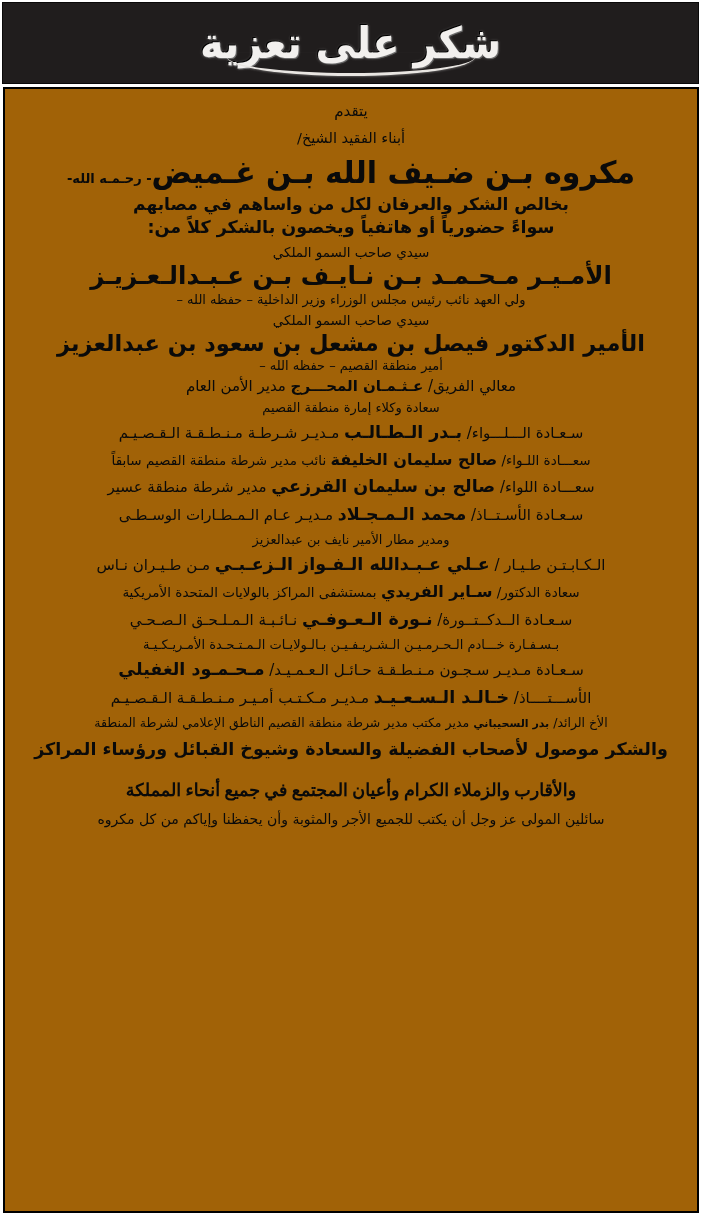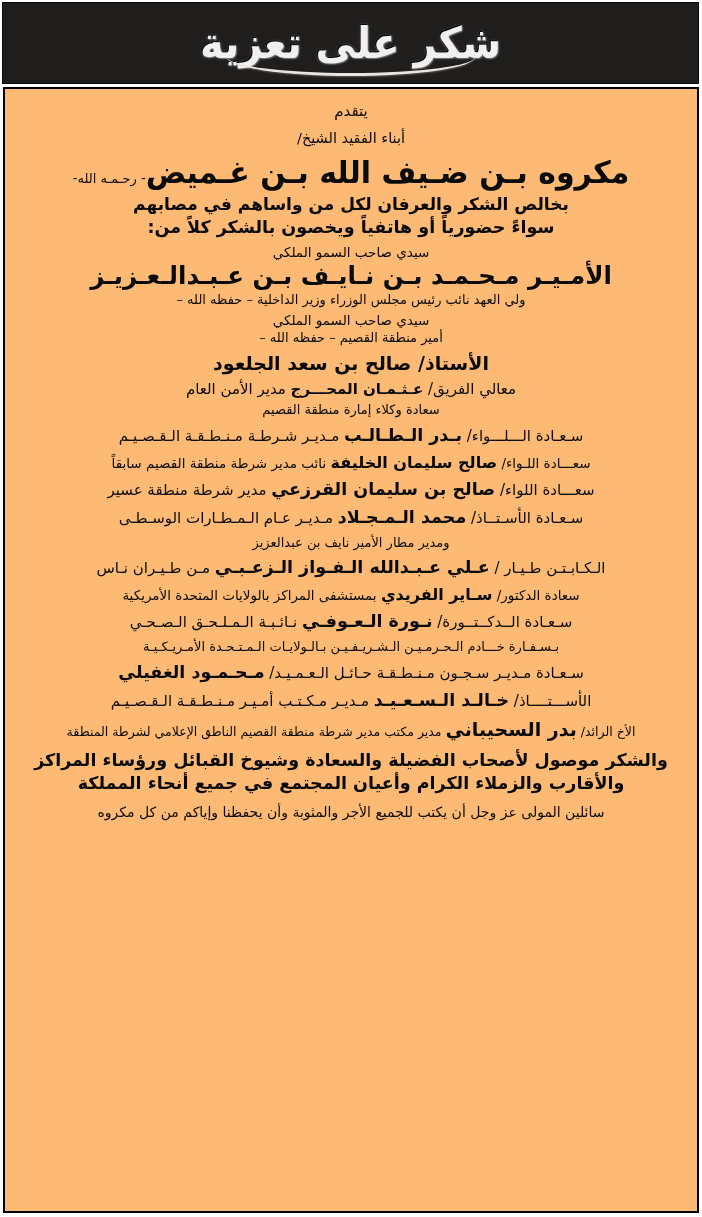--- a/index.html
+++ b/index.html
@@ -73,21 +73,21 @@
     box-shadow: 0 1px 2px rgba(255,255,255,0.25);
     pointer-events: none;
   }
 
   
   .frame {
     flex: 1 1 auto;
     margin: 3px 3px 4px 3px;
     border: 2px solid #000000;
     box-sizing: border-box;
-    background: #fdba74;
+    background: #a16207;
     padding: 10px 14px 8px 14px;
     overflow: hidden;
     text-align: center;
     color: #0a0a0a;
   }
 
   
   .ln {
     text-align: center;
     line-height: 1.18;
@@ -108,21 +108,21 @@
 
   .deceased {
     font-size: 30px;
     font-weight: bold;
     letter-spacing: 0px;
     margin-bottom: 4px;
     transform: scaleY(1.02);
   }
   .deceased .rahimah {
     font-size: 13px;
-    font-weight: normal;
+    font-weight: bold;
     letter-spacing: 0;
   }
 
   .thanks-line {
     font-size: 17px;
     font-weight: bold;
     margin-top: 4px;
   }
   .thanks-line2 {
     font-size: 17.5px;
@@ -186,21 +186,21 @@
     font-size: 13.5px;
   }
   .listline.small .nm {
     font-size: 16px;
   }
   .listline.dense {
     font-size: 12.5px;
     margin: 6px 0;
   }
   .listline.dense .nm {
-    font-size: 19px;
+    font-size: 11px;
   }
 
   .note {
     font-size: 13px;
     font-weight: normal;
     margin: 4px 0 5px 0;
   }
 
   .closing {
     font-size: 17.5px;
@@ -238,23 +238,23 @@
     </div>
 
     <div class="ln thanks-line">بخالص الشكر والعرفان لكل من واساهم في مصابهم</div>
     <div class="ln thanks-line2">سواءً حضورياً أو هاتفياً  ويخصون بالشكر كلاً من:</div>
 
     <div class="ln honorific">سيدي صاحب السمو الملكي</div>
     <div class="ln bigname">الأمـيـر مـحـمـد بـن نـايـف بـن عـبـدالـعـزيـز</div>
     <div class="ln subtitle">ولي العهد نائب رئيس مجلس الوزراء وزير الداخلية – حفظه الله –</div>
 
     <div class="ln honorific">سيدي صاحب السمو الملكي</div>
+    <div class="ln bigname tight">الأمير الدكتور فيصل بن مشعل بن سعود بن عبدالعزيز</div>
     <div class="ln subtitle">أمير منطقة القصيم – حفظه الله –</div>
 
-    <div class="ln midname">الأستاذ/ صالح بن سعد الجلعود</div>
 
     <div class="ln mixed">
       <span>معالي الفريق/ </span><b>عـثـمـان المحـــرج</b><span> مدير الأمن العام</span>
     </div>
 
     <div class="ln note">سعادة وكلاء إمارة منطقة القصيم</div>
 
     <div class="listline">
       <span class="sp">سـعـادة الـــلـــواء/ </span><span class="nm">بـدر الـطـالـب</span><span class="sp"> مـديـر شـرطـة مـنـطـقـة الـقـصـيـم</span>
     </div>
@@ -291,17 +291,17 @@
 
     <div class="listline">
       <span class="sp">الأســـتــــاذ/ </span><span class="nm">خـالـد الـسـعـيـد</span><span class="sp"> مـديـر مـكـتـب أمـيـر مـنـطـقـة الـقـصـيـم</span>
     </div>
 
     <div class="listline dense">
       <span>الأخ الرائد/ </span><span class="nm">بدر السحيباني</span><span> مدير مكتب مدير شرطة منطقة القصيم الناطق الإعلامي لشرطة المنطقة</span>
     </div>
 
     <div class="ln closing">والشكر موصول لأصحاب الفضيلة والسعادة وشيوخ القبائل ورؤساء المراكز</div>
-    <div class="ln closing" style="margin-top:1px;">والأقارب والزملاء الكرام وأعيان المجتمع في جميع أنحاء المملكة</div>
+    <div class="ln closing" style="margin-top:18px;font-family:Liberation Serif, serif;">والأقارب والزملاء الكرام وأعيان المجتمع في جميع أنحاء المملكة</div>
     <div class="ln dua">سائلين المولى عز وجل أن يكتب للجميع الأجر والمثوبة وأن يحفظنا وإياكم من كل مكروه</div>
 
   </div>
 </div>
 
 </body></html>

